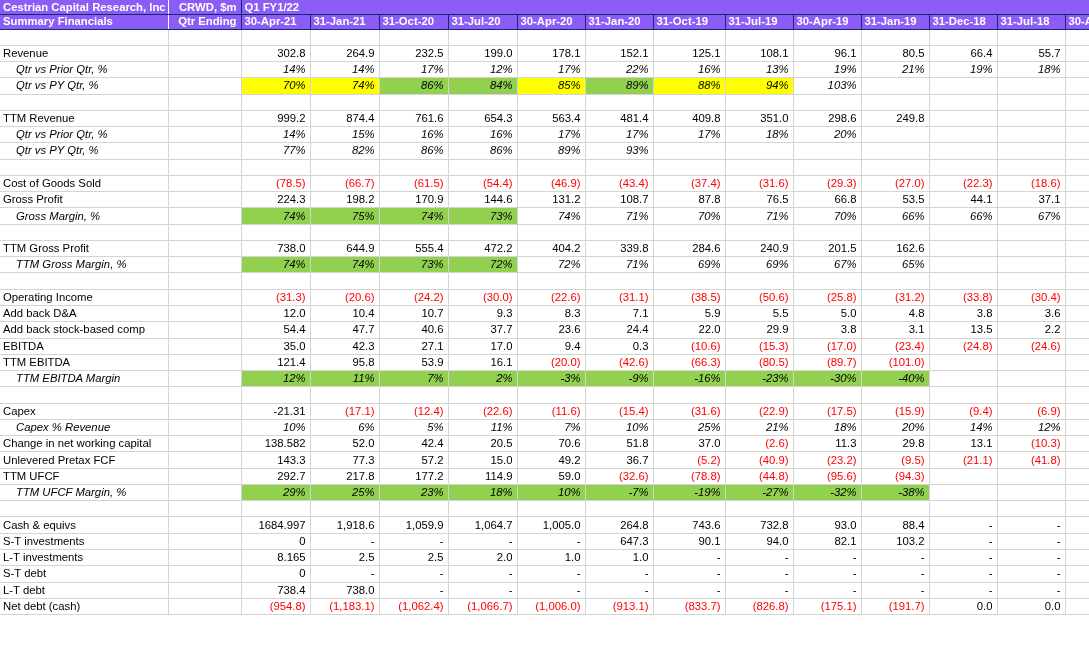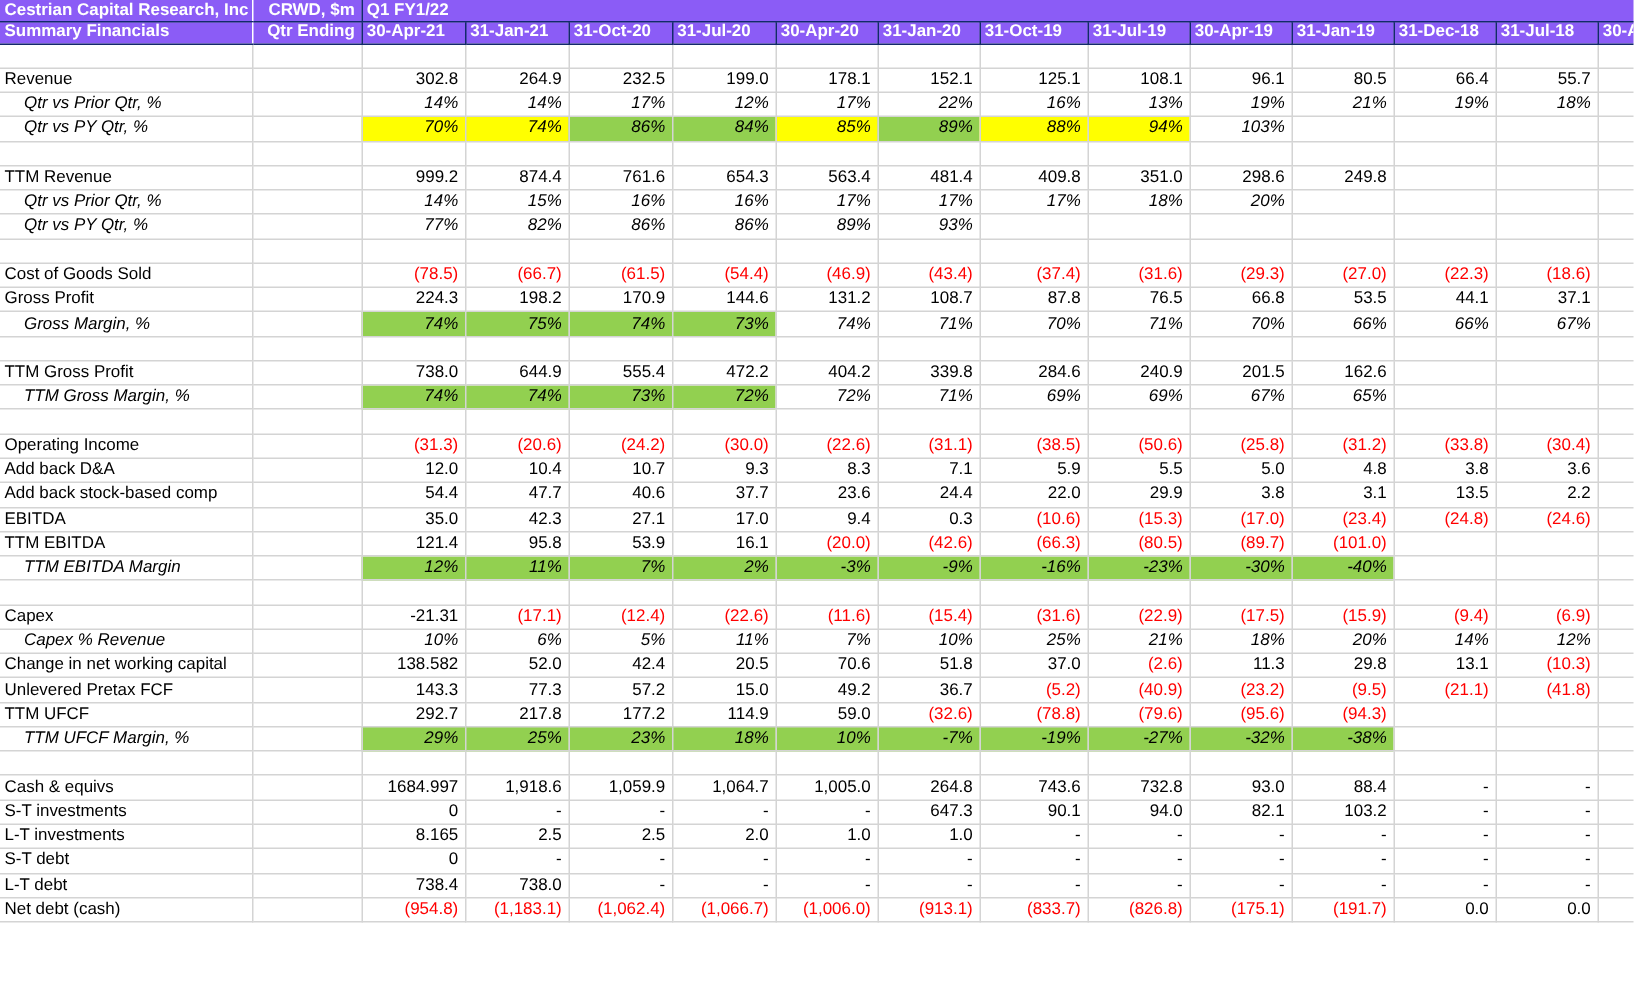--- a/index.html
+++ b/index.html
@@ -578,21 +578,21 @@
         <tr>
           <td class="lbl">TTM UFCF</td>
           <td class="blank"></td>
           <td class="num">292.7</td>
           <td class="num">217.8</td>
           <td class="num">177.2</td>
           <td class="num">114.9</td>
           <td class="num">59.0</td>
           <td class="num neg">(32.6)</td>
           <td class="num neg">(78.8)</td>
-          <td class="num neg">(79.6)</td>
+          <td class="num neg">(44.8)</td>
           <td class="num neg">(95.6)</td>
           <td class="num neg">(94.3)</td>
           <td class="num"></td>
           <td class="num"></td>
           <td class="num"></td>
         </tr>
         <tr>
           <td class="lbl ital">TTM UFCF Margin, %</td>
           <td class="blank"></td>
           <td class="num ital hl-green">29%</td>

